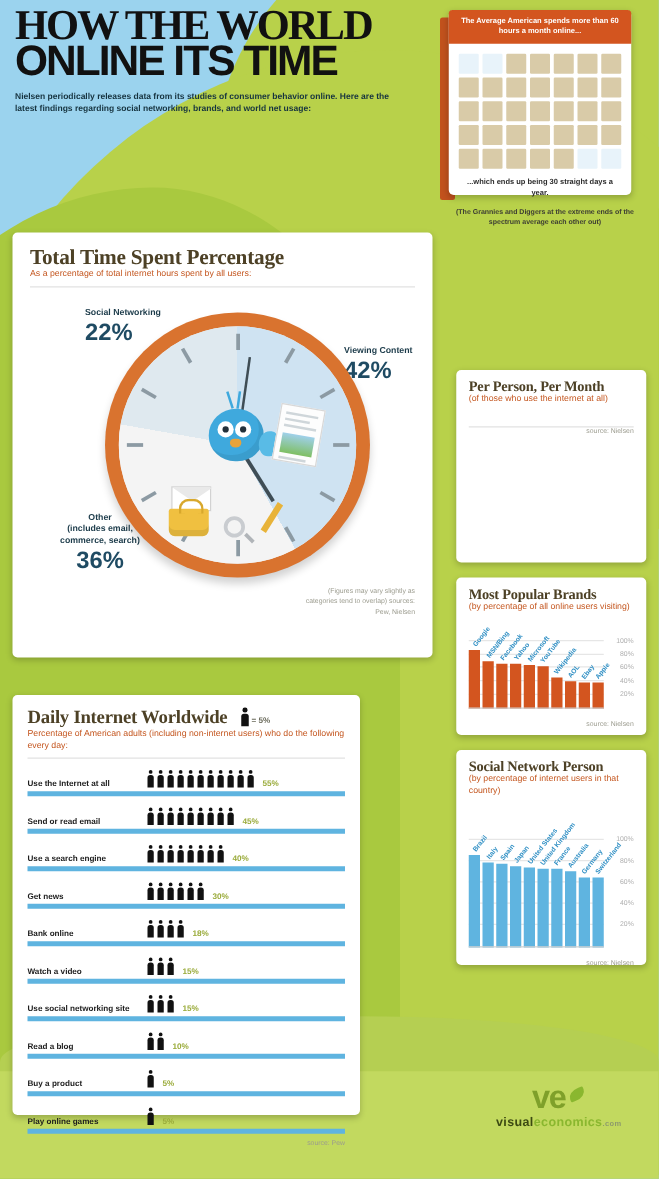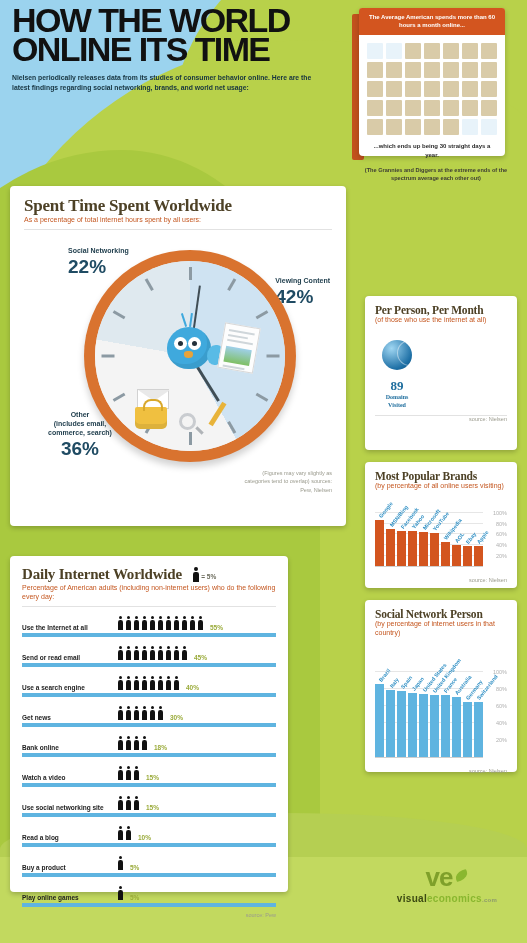--- a/index.html
+++ b/index.html
@@ -42,21 +42,21 @@
   .panel-sub { color:#c4561f; font-size:7px; line-height:1.25; }
   .rule { height:1px; background:#e2e2e2; margin-top:4px; }
   .src  { color:#9b9b8e; font-size:5.5px; text-align:right; }
 
   
   #header { position:absolute; left:12px; top:6px; width:350px; z-index:8; }
   #header h1 {
     font-family:"Liberation Sans", sans-serif;
     font-weight:bold; color:#111; line-height:.86; letter-spacing:-1.6px;
   }
-  .hl1 { font-size:34px; display:block; }
+  .hl1 { font-size:34px; display:block;font-family:Liberation Serif, serif; }
   .hl2 { font-size:34px; display:block; }
   .hl3 { font-size:52px; display:block; letter-spacing:-2px; margin-top:-2px;}
   #header .intro { font-size:6.8px; color:#16333f; line-height:1.45; margin-top:9px;
                    width:305px; font-weight:bold; }
 
   
   #calendar { left:359px; top:8px; width:146px; height:148px; }
   .cal-head { background:#d3551f; color:#fff; font-size:6px; font-weight:bold;
               text-align:center; padding:5px 7px 6px; line-height:1.35;
               border-radius:3px 3px 0 0; }
@@ -280,21 +280,21 @@
       <div class="cal-cell"></div>
       <div class="cal-cell"></div>
       <div class="cal-cell off"></div>
       <div class="cal-cell off"></div>
     </div>
   <div class="cal-foot">...which ends up being 30 straight days a year.</div>
 </div>
 <div id="cal-note">(The Grannies and Diggers at the extreme ends of the spectrum average each other out)</div>
 
 <div class="panel" id="clockpanel">
-  <div class="panel-title">Spent Time Spent Worldwide</div>
+  <div class="panel-title">Total Time Spent Percentage</div>
   <div class="panel-sub">As a percentage of total internet hours spent by all users:</div>
   <div class="rule"></div>
 
   <div class="clock-wrap">
     <div class="lbl" style="left:44px; top:10px;">
       <span class="cap">Social Networking</span>
       <span class="pct">22%</span>
     </div>
     <div class="lbl" style="right:2px; top:40px; text-align:left;">
       <span class="cap">Viewing Content</span>
@@ -356,28 +356,20 @@
     </div>
 
     <div class="clock-note">(Figures may vary slightly as categories tend to overlap) sources: Pew, Nielsen</div>
   </div>
 </div>
 
 <div class="panel" id="perperson">
   <div class="panel-title">Per Person, Per Month</div>
   <div class="panel-sub">(of those who use the internet at all)</div>
   <div class="pp-row">
-    <div class="pp-item">
-      <div class="pp-icon">
-        <div class="globe" style="width:30px;height:30px;"></div>
-      </div>
-      <div class="pp-num">89</div>
-      <div class="pp-cap">Domains</div>
-      <div class="pp-cap">Visited</div>
-    </div>
   </div>
   <div class="rule" style="margin-top:6px;"></div>
   <div class="src">source: Nielsen</div>
 </div>
 
 <div class="panel" id="brands">
   <div class="panel-title">Most Popular Brands</div>
   <div class="panel-sub">(by percentage of all online users visiting)</div>
   <div class="chart" id="brands-chart">
       <div class="gridline" style="bottom: 64px;"></div>

